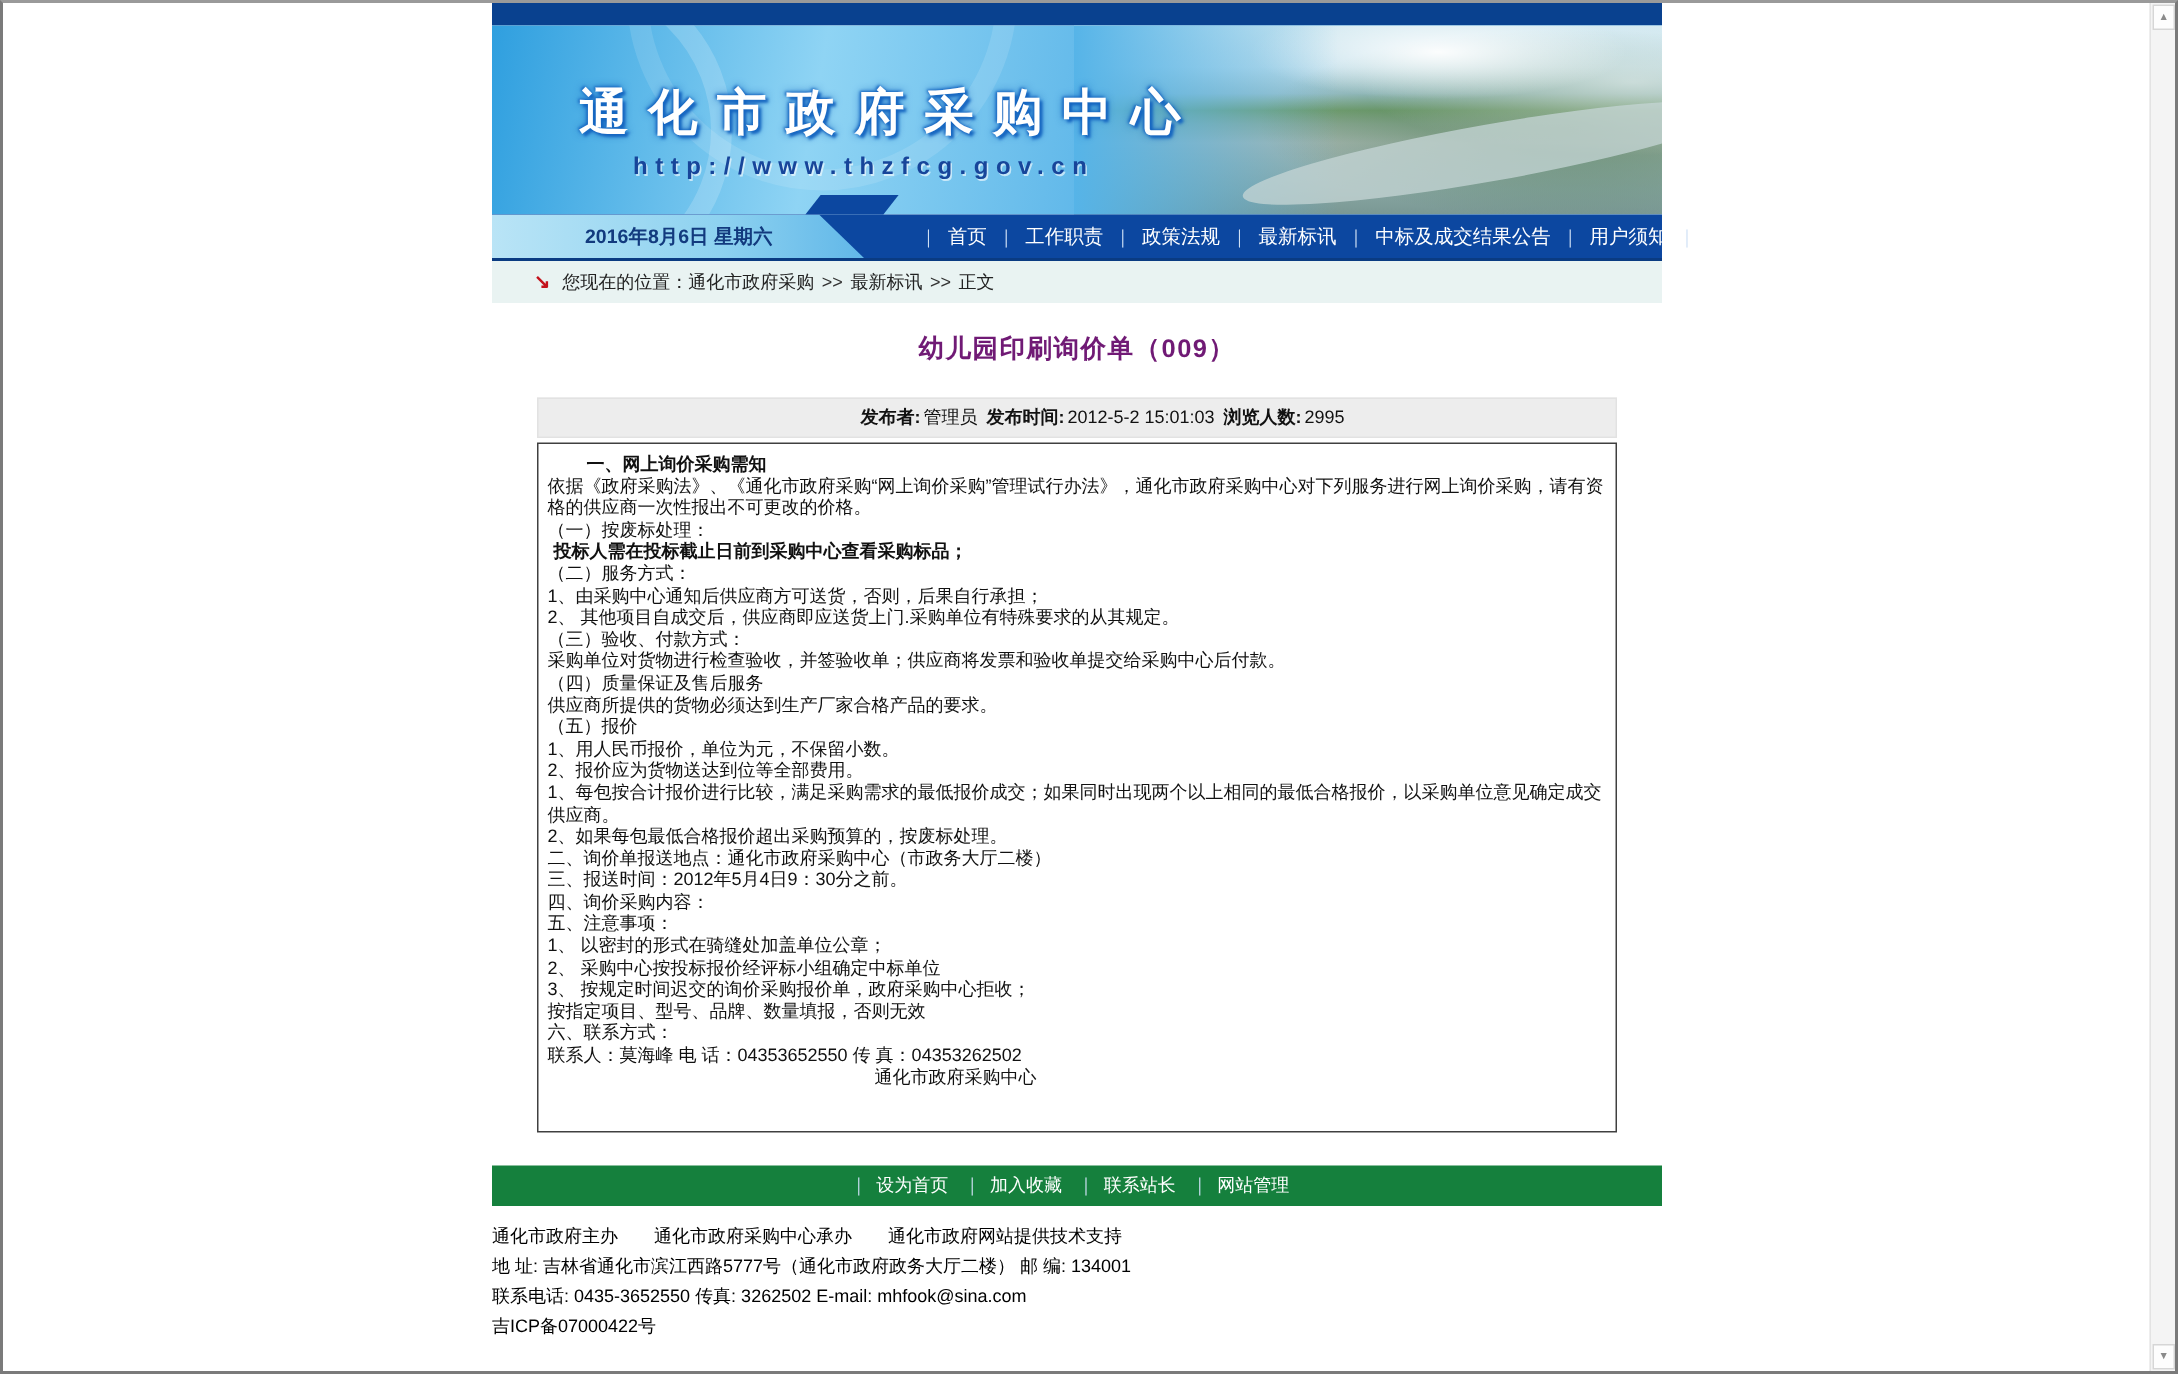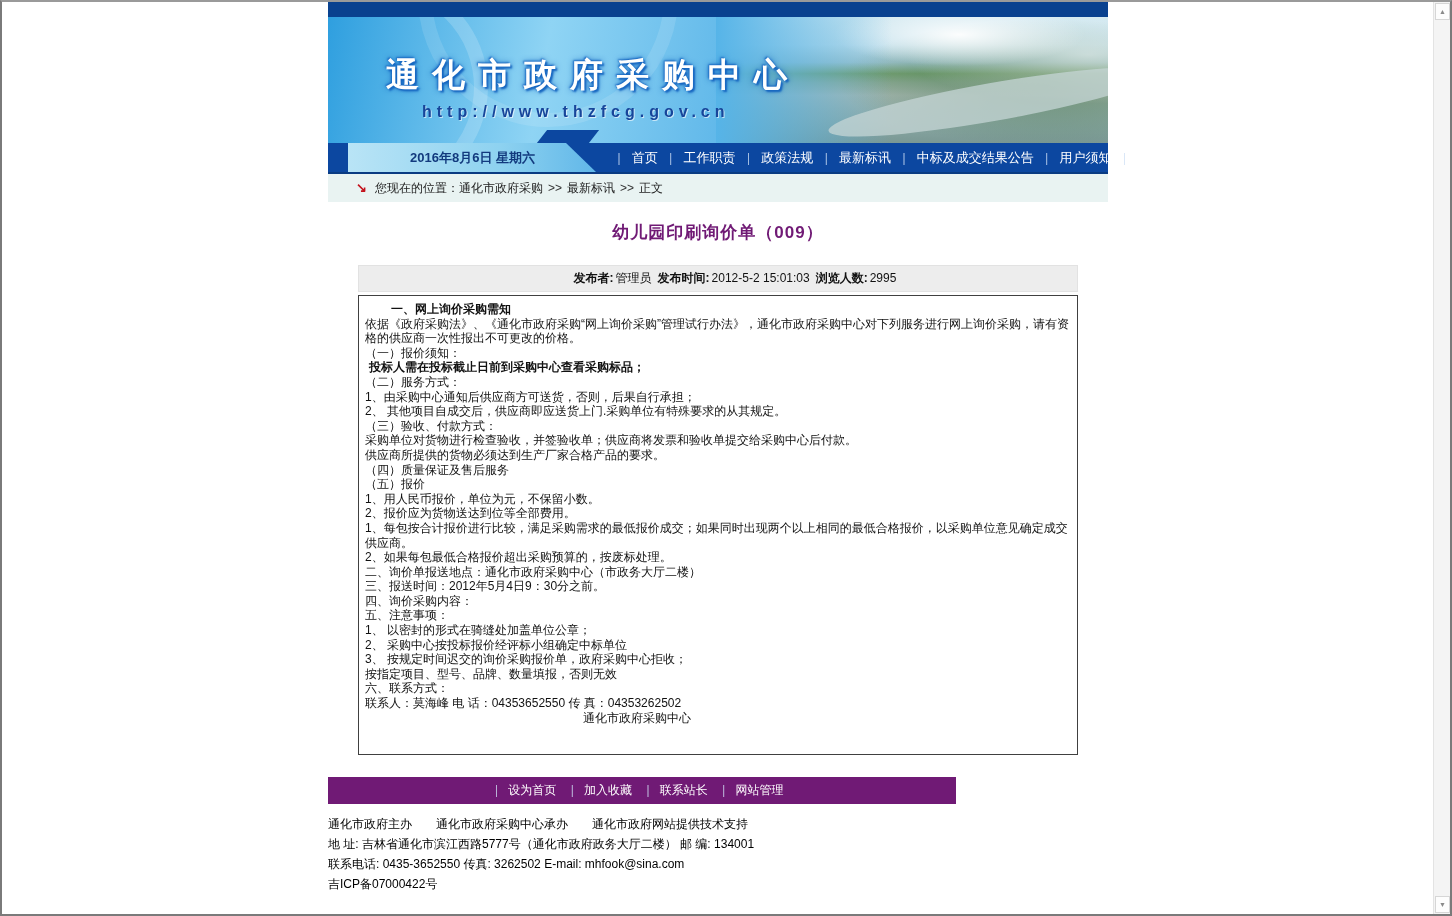--- a/index.html
+++ b/index.html
@@ -32,21 +32,21 @@
   .banner-url { position:absolute; left:94px; top:86px; font-size:16px; font-weight:bold; color:#17459A;
       letter-spacing:5px; z-index:2; text-shadow:1px 1px 0 rgba(255,255,255,.6); }
 
   
   .navbar { position:absolute; left:0; top:141px; width:780px; height:31px; background:#0C47A0;
             border-bottom:2px solid #0A3B82; }
   .nav-wedge { position:absolute; left:214px; top:-13px; width:52px; height:13px; background:#0C47A0;
             transform:skewX(-38deg); }
   .date-tab { position:absolute; left:0; top:0; width:252px; height:29px;
             background:linear-gradient(to right,#b9e4f6,#8ed2f0 60%,#5fb6e8);
-            clip-path:polygon(0 0,218px 0,248px 100%,0 100%);margin-left:20px; }
+            clip-path:polygon(0 0,218px 0,248px 100%,0 100%); }
   .date-text { position:absolute; left:62px; top:0; line-height:29px; font-size:13px; font-weight:bold; color:#123A7E; }
   .nav-menu { position:absolute; left:278px; top:0; height:29px; line-height:29px; font-size:13px; color:#fff; white-space:nowrap; }
   .nav-menu .sep { color:#cfe0f5; margin:0 7px; font-size:12px; }
   .nav-menu a { color:#ffffff; text-decoration:none; cursor:pointer; }
 
   
   .breadcrumb { position:absolute; left:0; top:172px; width:780px; height:28px; background:#E9F3F2;
             line-height:28px; font-size:12px; color:#222;padding-left:16px; }
   .crumb-arrow { color:#C4121C; font-weight:bold; font-size:13px; margin:0 8px 0 12px; }
   .breadcrumb a { color:#222; text-decoration:none; cursor:pointer; }
@@ -61,21 +61,21 @@
   .meta-bar span { font-weight:normal; margin:0 6px 0 2px; }
 
   .content-box { position:absolute; left:30px; top:293px; width:720px; height:460px; background:#fff;
             border:1px solid #404040; padding:6px 8px 0 6px; overflow:hidden; }
   .para { font-size:12px; line-height:14.6px; color:#111; }
   .para.h { font-weight:bold; text-indent:26px; }
   .para.b { font-weight:bold; text-indent:4px; }
   .para.sig { padding-left:218px; }
 
   
-  .footer-bar { position:absolute; left:0; top:775px; width:628px; height:27px; background:#701a75;
+  .footer-bar { position:absolute; left:0; top:775px; width:780px; height:27px; background:#15803d;
             text-align:center; line-height:27px; font-size:12px; color:#fff; }
   .footer-bar a { color:#fff; text-decoration:none; cursor:pointer; margin-right:10px; }
   .footer-bar .sep { color:#cfe0f5; margin-right:6px; }
   .footer-lines { position:absolute; left:0; top:812px; width:780px; font-size:12px; color:#000; }
   .fline { line-height:20px; }
 
   
   .scrollbar { position:absolute; right:0; top:0; width:17px; height:912px; background:#F4F4F4; border-left:1px solid #E3E3E3; }
   .scroll-btn { position:absolute; left:1px; width:15px; height:17px; background:#FDFDFD; border:1px solid #D6D6D6;
             color:#8a8a8a; font-size:7px; text-align:center; line-height:15px; cursor:pointer; }
@@ -110,29 +110,29 @@
       <span class="crumb-arrow">↘</span><span>您现在的位置：</span><span><a>通化市政府采购</a><span class="crumb-sep">&gt;&gt;</span><a>最新标讯</a><span class="crumb-sep">&gt;&gt;</span><a>正文</a></span>
     </div>
 
     <div class="article-title">幼儿园印刷询价单（009）</div>
 
     <div class="meta-bar"><b>发布者:</b><span>管理员</span><b>发布时间:</b><span>2012-5-2 15:01:03</span><b>浏览人数:</b><span>2995</span></div>
 
     <div class="content-box">
         <div class="para h">一、网上询价采购需知</div>
         <div class="para ">依据《政府采购法》、《通化市政府采购“网上询价采购”管理试行办法》，通化市政府采购中心对下列服务进行网上询价采购，请有资格的供应商一次性报出不可更改的价格。</div>
-        <div class="para ">（一）报价须知：</div>
+        <div class="para ">（一）按废标处理：</div>
         <div class="para b">投标人需在投标截止日前到采购中心查看采购标品；</div>
         <div class="para ">（二）服务方式：</div>
         <div class="para ">1、由采购中心通知后供应商方可送货，否则，后果自行承担；</div>
         <div class="para ">2、 其他项目自成交后，供应商即应送货上门.采购单位有特殊要求的从其规定。</div>
         <div class="para ">（三）验收、付款方式：</div>
         <div class="para ">采购单位对货物进行检查验收，并签验收单；供应商将发票和验收单提交给采购中心后付款。</div>
+        <div class="para ">（四）质量保证及售后服务</div>
         <div class="para ">供应商所提供的货物必须达到生产厂家合格产品的要求。</div>
-        <div class="para ">（四）质量保证及售后服务</div>
         <div class="para ">（五）报价</div>
         <div class="para ">1、用人民币报价，单位为元，不保留小数。</div>
         <div class="para ">2、报价应为货物送达到位等全部费用。</div>
         <div class="para ">1、每包按合计报价进行比较，满足采购需求的最低报价成交；如果同时出现两个以上相同的最低合格报价，以采购单位意见确定成交供应商。</div>
         <div class="para ">2、如果每包最低合格报价超出采购预算的，按废标处理。</div>
         <div class="para ">二、询价单报送地点：通化市政府采购中心（市政务大厅二楼）</div>
         <div class="para ">三、报送时间：2012年5月4日9：30分之前。</div>
         <div class="para ">四、询价采购内容：</div>
         <div class="para ">五、注意事项：</div>
         <div class="para ">1、 以密封的形式在骑缝处加盖单位公章；</div>

